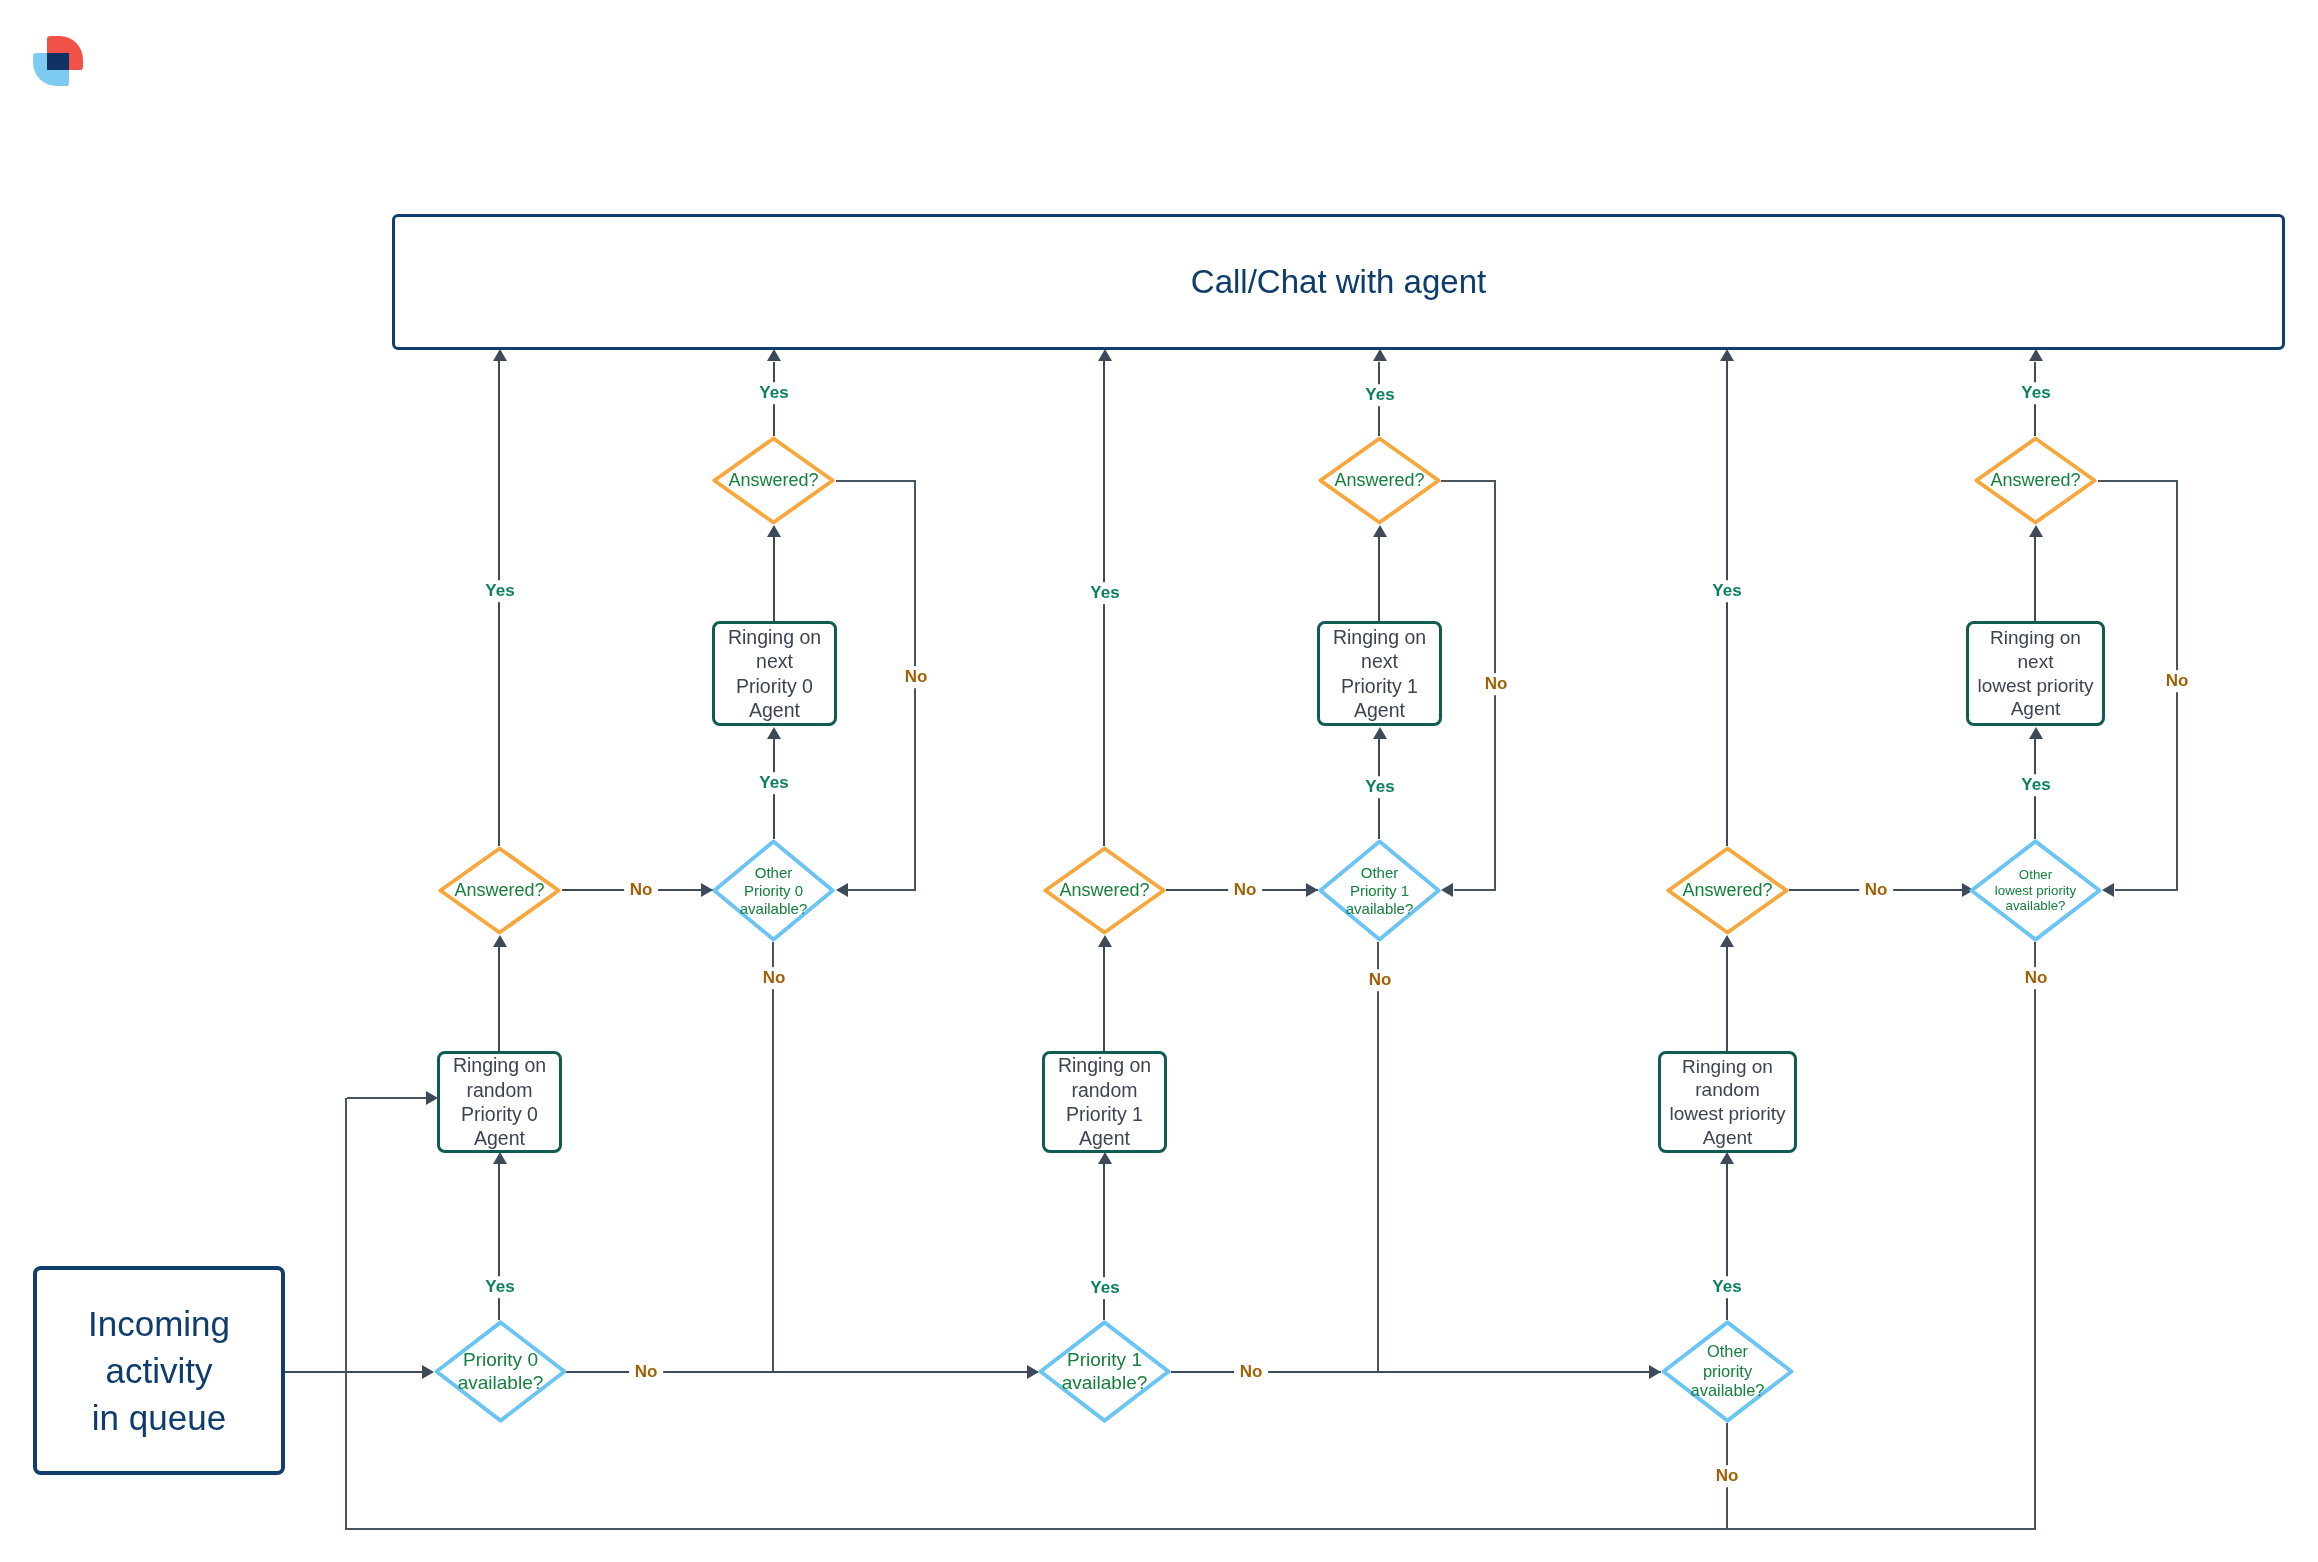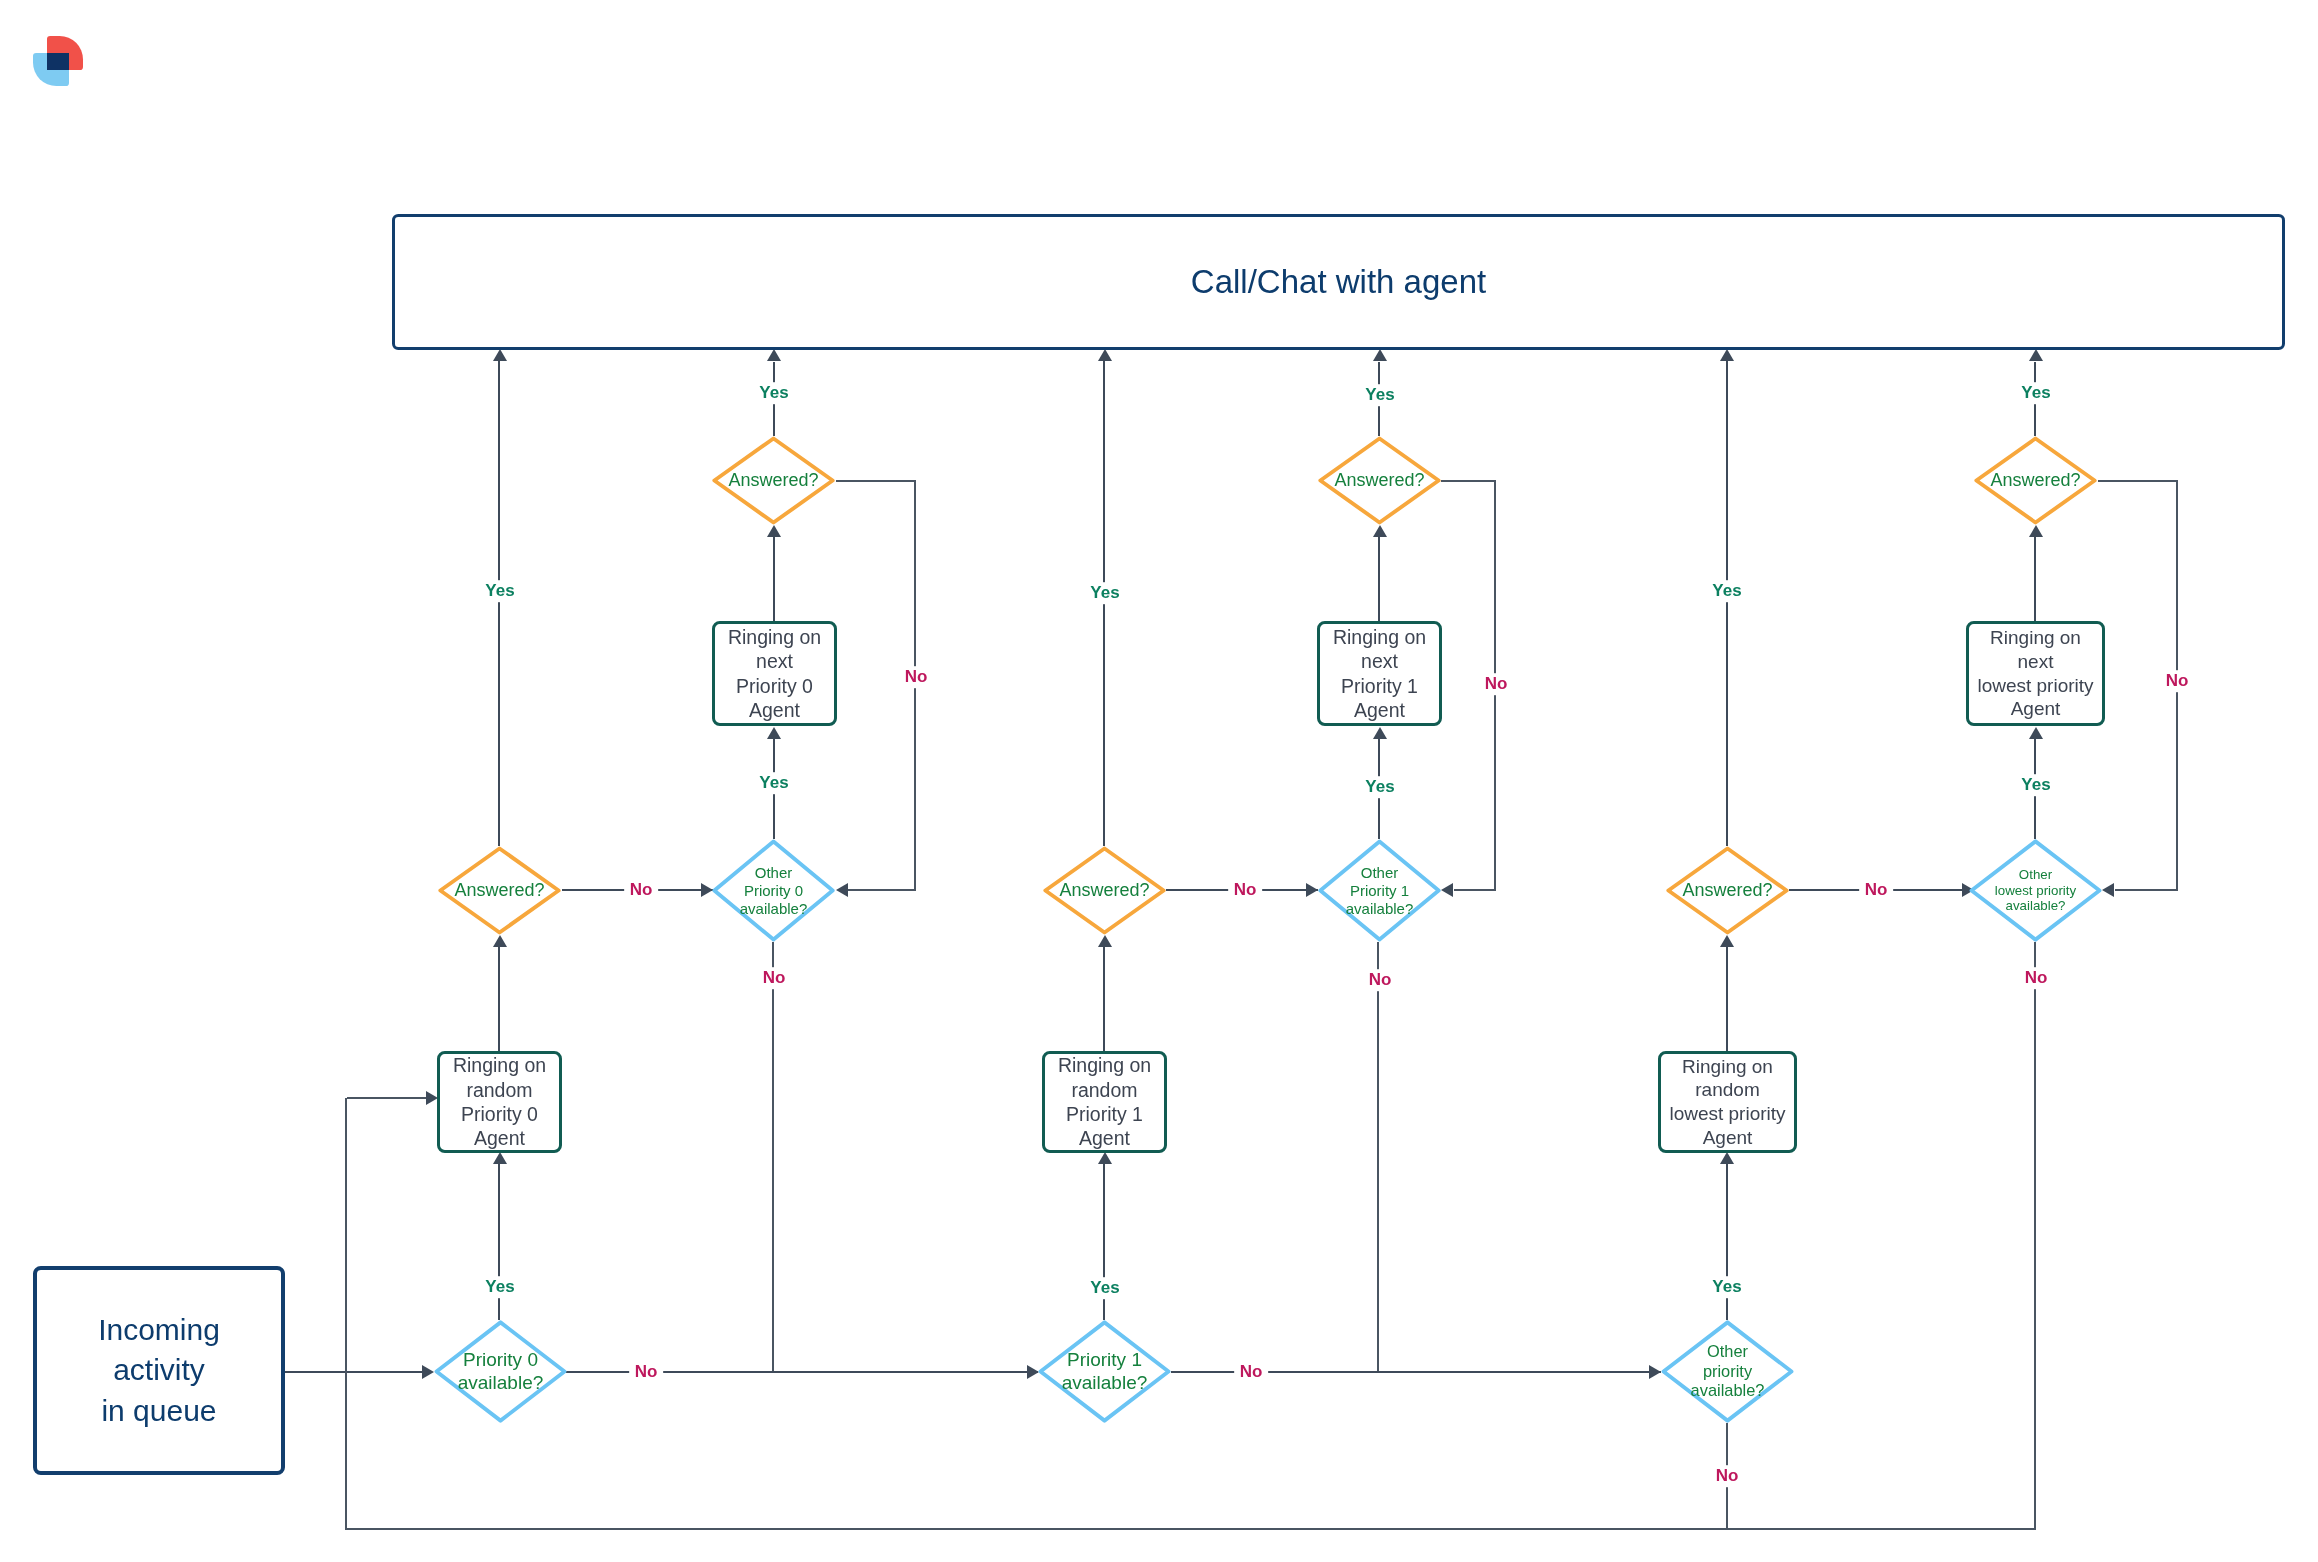--- a/index.html
+++ b/index.html
@@ -24,29 +24,29 @@
           border-right:7px solid transparent;border-bottom:12.5px solid #3e4a59;}
   .arr-right{position:absolute;width:0;height:0;border-top:7px solid transparent;
           border-bottom:7px solid transparent;border-left:12.5px solid #3e4a59;}
   .arr-left{position:absolute;width:0;height:0;border-top:7px solid transparent;
           border-bottom:7px solid transparent;border-right:12.5px solid #3e4a59;}
 
   
   .lbl{position:absolute;transform:translate(-50%,-50%);background:#fff;padding:0.8px 5.5px;
        font-weight:bold;font-size:17px;white-space:nowrap;}
   .lbl.yes{color:#0c8060;text-align:center;}
-  .lbl.no{color:#be185d;}
+  .lbl.no{color:#a16207;}
 
   
   .bigbox{position:absolute;left:392px;top:214px;width:1893px;height:136px;box-sizing:border-box;
           border:3.9px solid #123e6d;border-radius:6.2px;background:#fff;display:flex;
           align-items:center;justify-content:center;font-size:33px;color:#0d3c6d;}
   .startbox{position:absolute;left:33px;top:1266px;width:252px;height:209px;box-sizing:border-box;
           border:4.7px solid #123e6d;border-radius:7.8px;background:#fff;display:flex;
-          align-items:center;justify-content:center;text-align:center;font-size:30px;
+          align-items:center;justify-content:center;text-align:center;font-size:35px;
           color:#0d3c6d;white-space:pre-line;line-height:1.35;}
   .pbox{position:absolute;box-sizing:border-box;border:3.9px solid #115c52;border-radius:7.8px;
         background:#fff;display:flex;align-items:center;justify-content:center;text-align:center;
         color:#3d4451;font-size:19.5px;line-height:1.25;white-space:pre-line;}
   .diamond{position:absolute;}
   .diamond svg{position:absolute;left:0;top:0;}
   .dtext{position:absolute;left:0;top:0;right:0;bottom:0;display:flex;align-items:center;
          justify-content:center;text-align:center;color:#15803d;white-space:pre-line;line-height:1.2;}
   .f23{font-size:18px;} .f19{font-size:15px;} .f24{font-size:19px;} .f21{font-size:16.4px;}
 </style>

